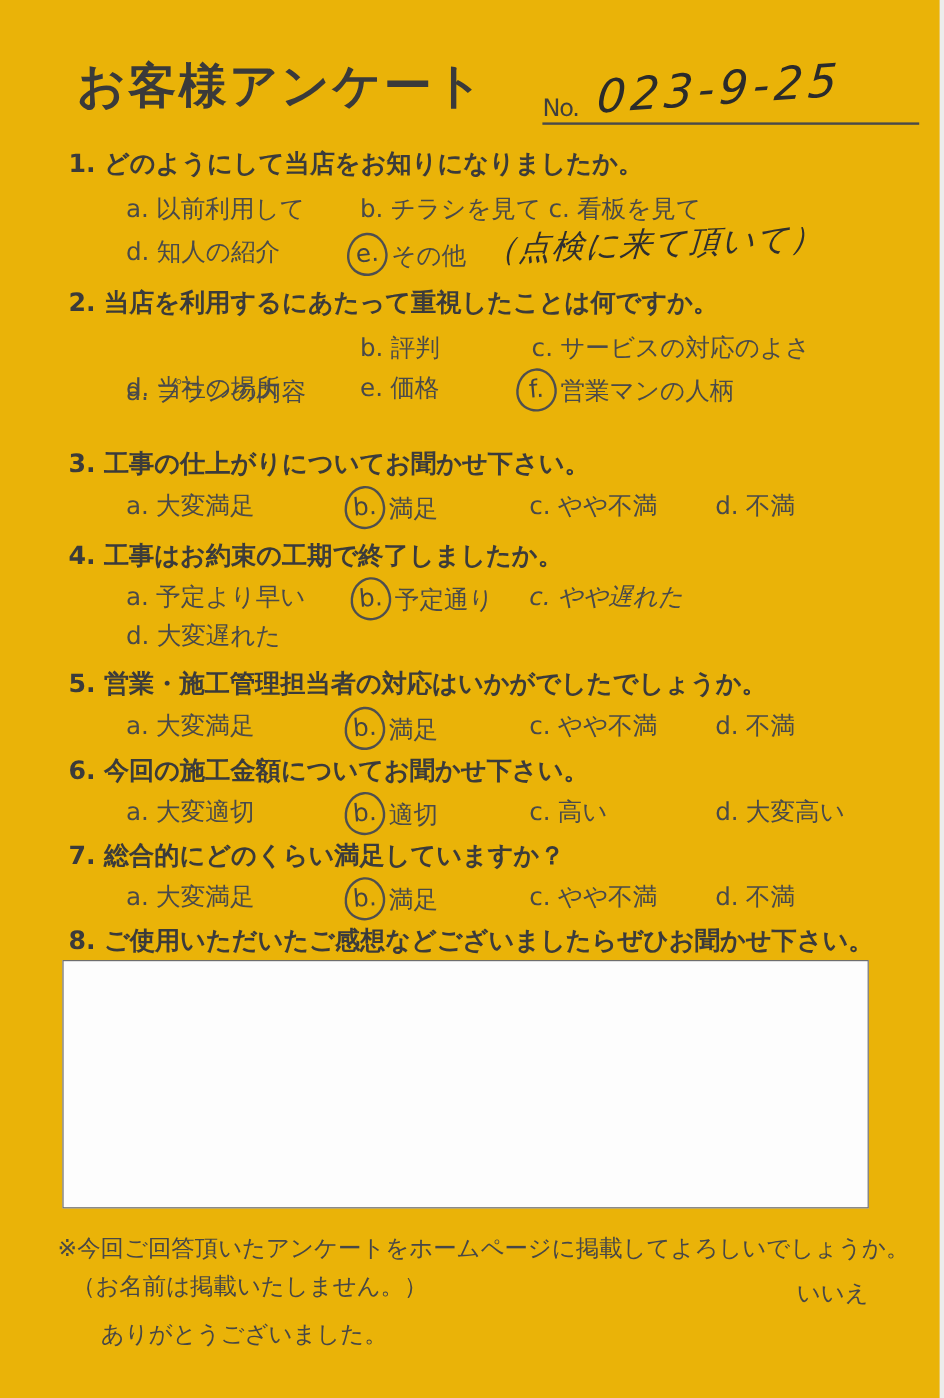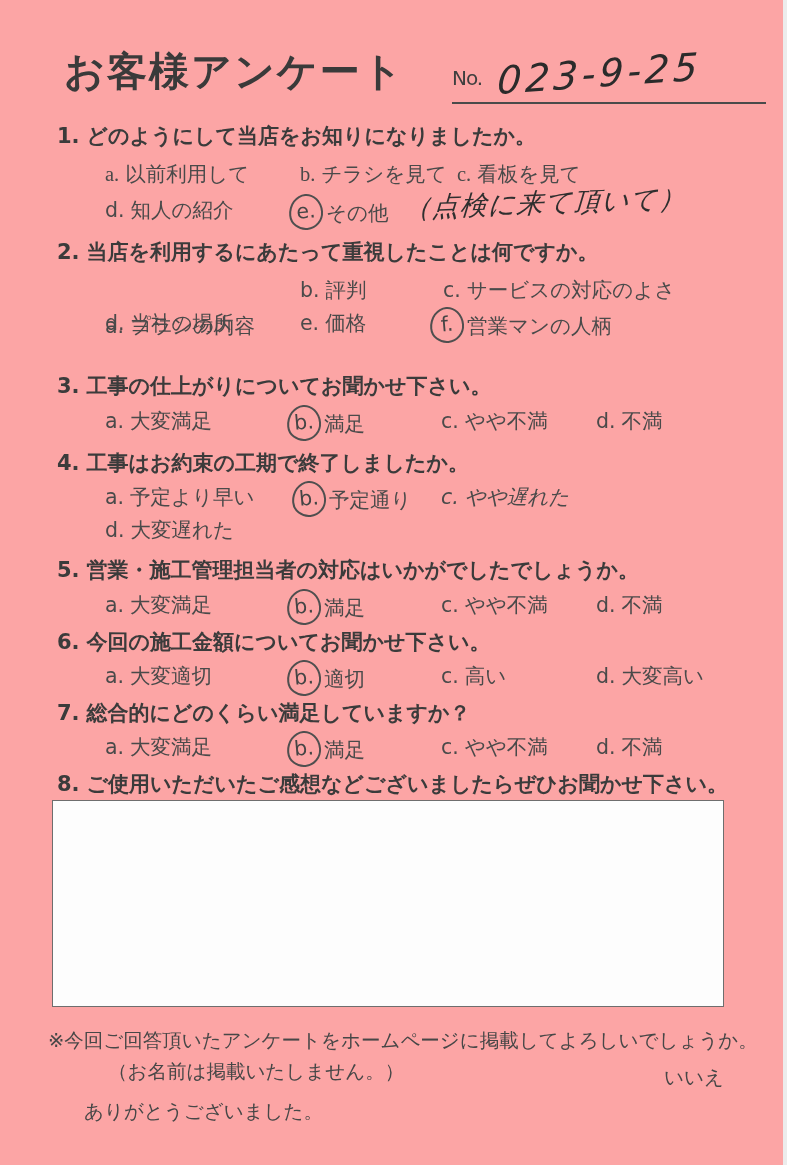--- a/index.html
+++ b/index.html
@@ -4,39 +4,39 @@
 <style>
   html,body{margin:0;padding:0;}
   body{
     width:787px;height:1165px;
     background:#ffffff;
     font-family:"DejaVu Sans","Liberation Sans",sans-serif;
     overflow:hidden;
   }
   .page{
     position:relative;width:787px;height:1165px;
-    background:#fca5a5;
+    background:#eab308;
   }
   .scan-edge{
     position:absolute;right:0;top:0;width:4px;height:100%;
     background:#ececec;
   }
   
   .title{
     position:absolute;left:64px;top:44px;margin:0;
     font-size:40px;font-weight:bold;color:#3a3a3a;
     letter-spacing:2px;white-space:nowrap;
   }
   .no-block{
     position:absolute;left:452px;top:46px;width:314px;height:56px;
     border-bottom:2px solid #4a4a4a;
     display:flex;align-items:flex-end;
   }
   .no-label{
-    font-size:20px;color:#3f3f3f;padding-bottom:12px;letter-spacing:-1px;
+    font-size:20px;color:#3f3f3f;padding-bottom:0;letter-spacing:-1px;
   }
   .no-value{
     font-size:38px;color:#2b2b2b;font-style:italic;
     transform:rotate(-4deg) skewX(-8deg);
     transform-origin:left bottom;
     margin-left:14px;letter-spacing:4px;white-space:nowrap;
     line-height:1;padding-bottom:2px;
   }
   
   .q{position:absolute;left:0;width:693px;}
@@ -83,21 +83,21 @@
   <h1 class="title">お客様アンケート</h1>
   <div class="no-block">
     <span class="no-label">No.</span>
     <span class="no-value">023-9-25</span>
   </div>
 
   <div class="q" style="top:122px;height:110px;">
     <div class="q-header">
       <span class="q-num">1.</span><span>どのようにして当店をお知りになりましたか。</span>
     </div>
-    <div class="row" style="top:38px;font-family:Liberation Serif, serif;">
+    <div class="row" style="top:38px;">
       <span class="opt" style="left:105px;"><span class="letter">a.</span><span>以前利用して</span></span>
       <span class="opt" style="left:300px;"><span class="letter">b.</span><span>チラシを見て</span></span>
       <span class="opt" style="left:457px;"><span class="letter">c.</span><span>看板を見て</span></span>
     </div>
     <div class="row" style="top:74px;">
       <span class="opt" style="left:105px;"><span class="letter">d.</span><span>知人の紹介</span></span>
       <span class="opt" style="left:291px;"><span class="letter circled">e.</span><span>その他</span></span>
       <span class="opt handwritten" style="left:404px;top:-6px;">（点検に来て頂いて）</span>
     </div>
   </div>
@@ -181,16 +181,16 @@
   </div>
 
   <div class="q" style="top:770px;height:240px;">
     <div class="q-header">
       <span class="q-num">8.</span><span>ご使用いただいたご感想などございましたらぜひお聞かせ下さい。</span>
     </div>
     <div class="comment-box"></div>
   </div>
 
   <div class="footer-line" style="left:48px;top:1027px;">※今回ご回答頂いたアンケートをホームページに掲載してよろしいでしょうか。</div>
-  <div class="footer-line" style="left:60px;top:1058px;margin-left:48px;">（お名前は掲載いたしません。）</div>
+  <div class="footer-line" style="left:60px;top:1058px;">（お名前は掲載いたしません。）</div>
   <div class="footer-line" style="left:664px;top:1064px;">いいえ</div>
   <div class="footer-line" style="left:84px;top:1098px;">ありがとうございました。</div>
 </div>
 
 </body></html>

